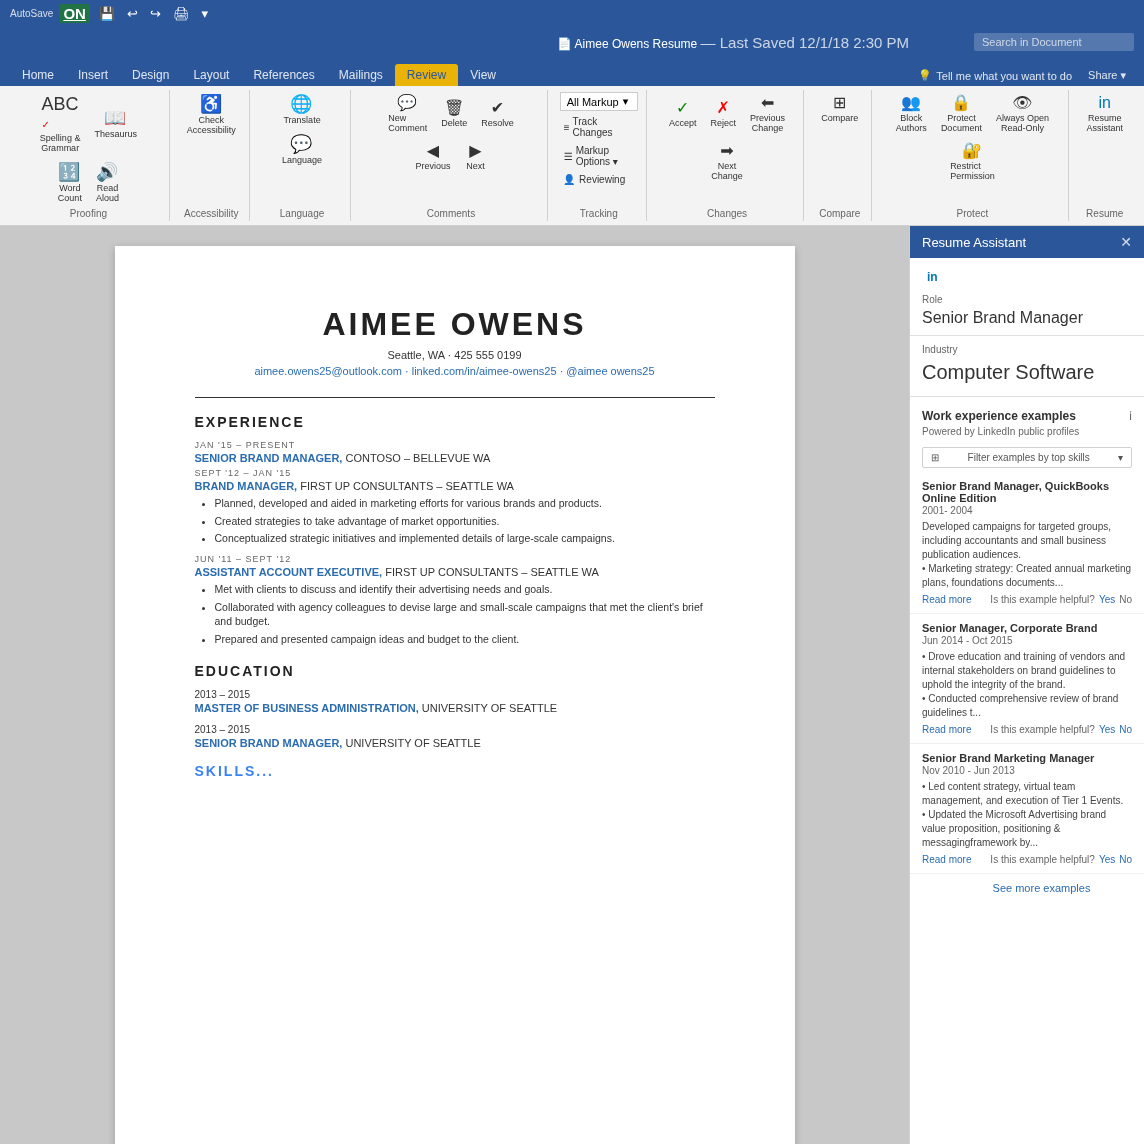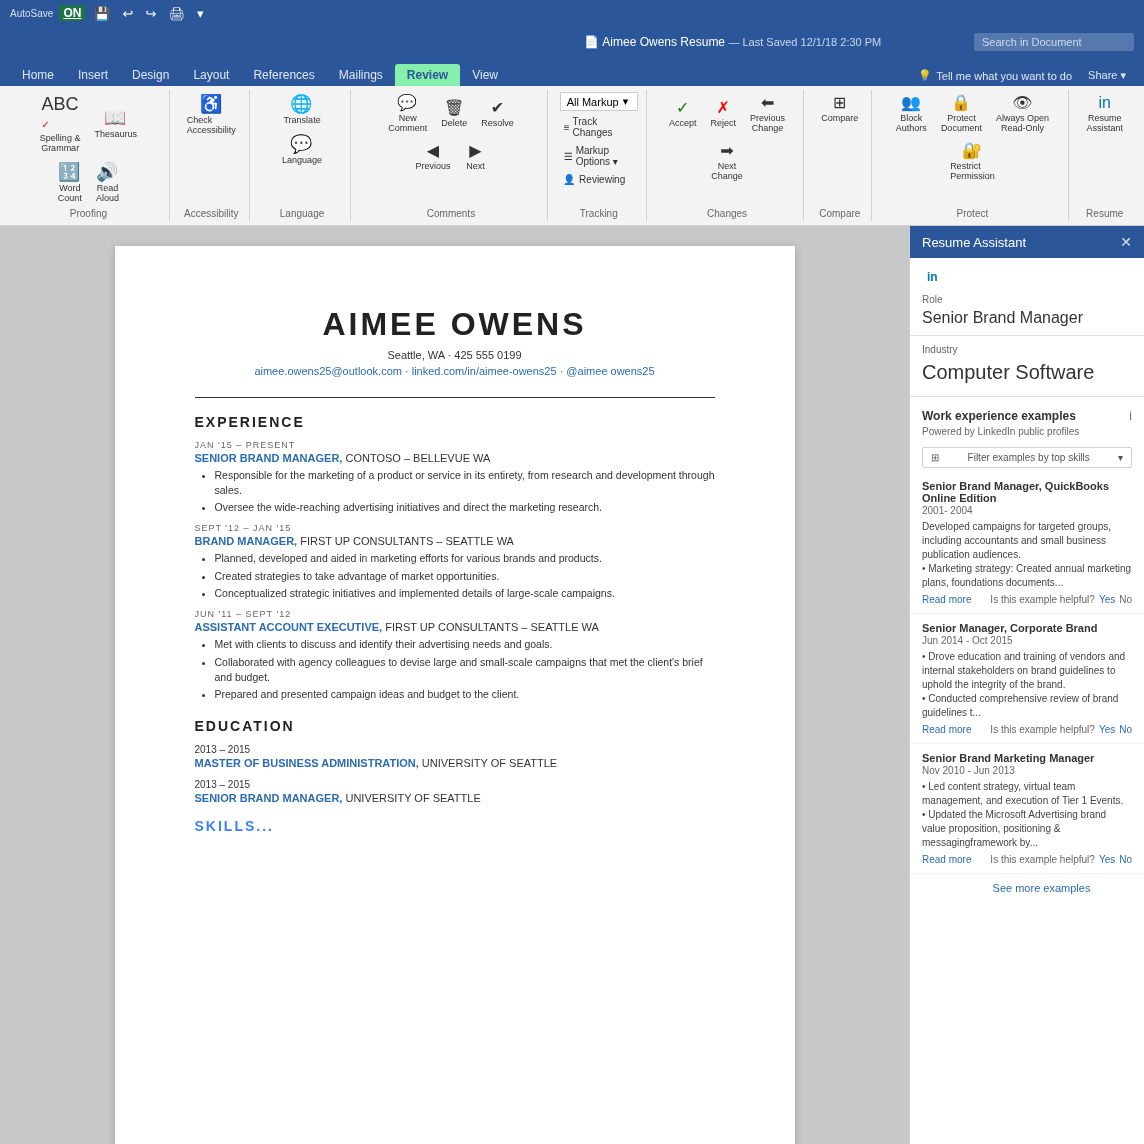--- a/index.html
+++ b/index.html
@@ -45,23 +45,23 @@
       height: 28px;
     }
     .ribbon-tab {
       color: rgba(255,255,255,0.85);
       padding: 4px 12px;
       font-size: 12px;
       cursor: pointer;
       border-radius: 3px 3px 0 0;
     }
     .ribbon-tab.active {
-      background: #86efac;
+      background: #eab308;
       color: #2b579a;
-      font-weight: 700;
+      font-weight: 400;
     }
 
     .ribbon-tell-me {
       margin-left: auto;
       color: rgba(255,255,255,0.85);
       font-size: 11px;
       display: flex;
       align-items: center;
       gap: 4px;
       padding: 4px 8px;
@@ -138,21 +138,21 @@
     .qa-item {
       color: white;
       font-size: 13px;
       cursor: pointer;
       padding: 1px 3px;
     }
     .autosave-label { color: rgba(255,255,255,0.8); font-size: 10px; }
     .autosave-toggle {
       background: #217346;
       color: white;
-      font-size: 12px;
+      font-size: 15px;
       padding: 1px 4px;
       border-radius: 2px;
       font-weight: bold;
       text-decoration: underline;
     }
 
     
     .main-area {
       display: flex;
       height: calc(1144px - 32px - 28px - 72px - 26px);
@@ -402,21 +402,21 @@
   <span class="qa-item">↩</span>
   <span class="qa-item">↪</span>
   <span class="qa-item">🖨</span>
   <span class="qa-item">▾</span>
 </div>
 
 <div class="title-bar">
   <div style="flex:1"></div>
   <div class="title-bar-center">
     <span>📄 Aimee Owens Resume</span>
-    <span style="font-size:11px; color:rgba(255,255,255,0.75)">— Last Saved 12/1/18  2:30 PM</span>
+    <span style="font-size:15px; color:rgba(255,255,255,0.75)">— Last Saved 12/1/18  2:30 PM</span>
   </div>
   <div class="title-bar-right">
     <input class="search-box" type="text" placeholder="Search in Document" style="">
   </div>
 </div>
 
 <div class="ribbon-tabs">
   <div class="ribbon-tab">Home</div>
   <div class="ribbon-tab">Insert</div>
   <div class="ribbon-tab">Design</div>
@@ -455,21 +455,21 @@
         <span style="font-size:9px;text-align:center">Read<br>Aloud</span>
       </div>
     </div>
     <span class="ribbon-group-label">Proofing</span>
   </div>
 
   <div class="ribbon-group">
     <div class="ribbon-items">
       <div class="ribbon-btn">
         <span class="icon">♿</span>
-        <span style="font-size:9px;">Check<br>Accessibility</span>
+        <span style="font-size:9px;text-align:center">Check<br>Accessibility</span>
       </div>
     </div>
     <span class="ribbon-group-label">Accessibility</span>
   </div>
 
   <div class="ribbon-group">
     <div class="ribbon-items">
       <div class="ribbon-btn">
         <span class="icon">🌐</span>
         <span style="font-size:9px">Translate</span>
@@ -479,21 +479,21 @@
         <span style="font-size:9px">Language</span>
       </div>
     </div>
     <span class="ribbon-group-label">Language</span>
   </div>
 
   <div class="ribbon-group">
     <div class="ribbon-items">
       <div class="ribbon-btn">
         <span class="icon" style="font-size:16px">💬</span>
-        <span style="font-size:9px;text-align:center">New<br>Comment</span>
+        <span style="font-size:9px;">New<br>Comment</span>
       </div>
       <div class="ribbon-btn">
         <span class="icon" style="font-size:16px">🗑</span>
         <span style="font-size:9px">Delete</span>
       </div>
       <div class="ribbon-btn">
         <span class="icon" style="font-size:16px">✔</span>
         <span style="font-size:9px">Resolve</span>
       </div>
       <div class="ribbon-btn">
@@ -606,24 +606,20 @@
       <p class="resume-contact">aimee.owens25@outlook.com · linked.com/in/aimee-owens25 · @aimee owens25</p>
       <hr class="resume-divider">
 
       <div class="section-title">EXPERIENCE</div>
 
       <div class="job-date">JAN '15 – PRESENT</div>
       <div class="job-title-line">
         <span class="job-title-highlight">SENIOR BRAND MANAGER,</span>
         <span class="job-company"> CONTOSO – BELLEVUE WA</span>
       </div>
-      <ul class="bullet-list">
-        <li>Responsible for the marketing of a product or service in its entirety, from research and development through sales.</li>
-        <li>Oversee the wide-reaching advertising initiatives and direct the marketing research.</li>
-      </ul>
 
       <div class="job-date">SEPT '12 – JAN '15</div>
       <div class="job-title-line">
         <span class="job-title-highlight">BRAND MANAGER,</span>
         <span class="job-company"> FIRST UP CONSULTANTS – SEATTLE WA</span>
       </div>
       <ul class="bullet-list">
         <li>Planned, developed and aided in marketing efforts for various brands and products.</li>
         <li>Created strategies to take advantage of market opportunities.</li>
         <li>Conceptualized strategic initiatives and implemented details of large-scale campaigns.</li>

